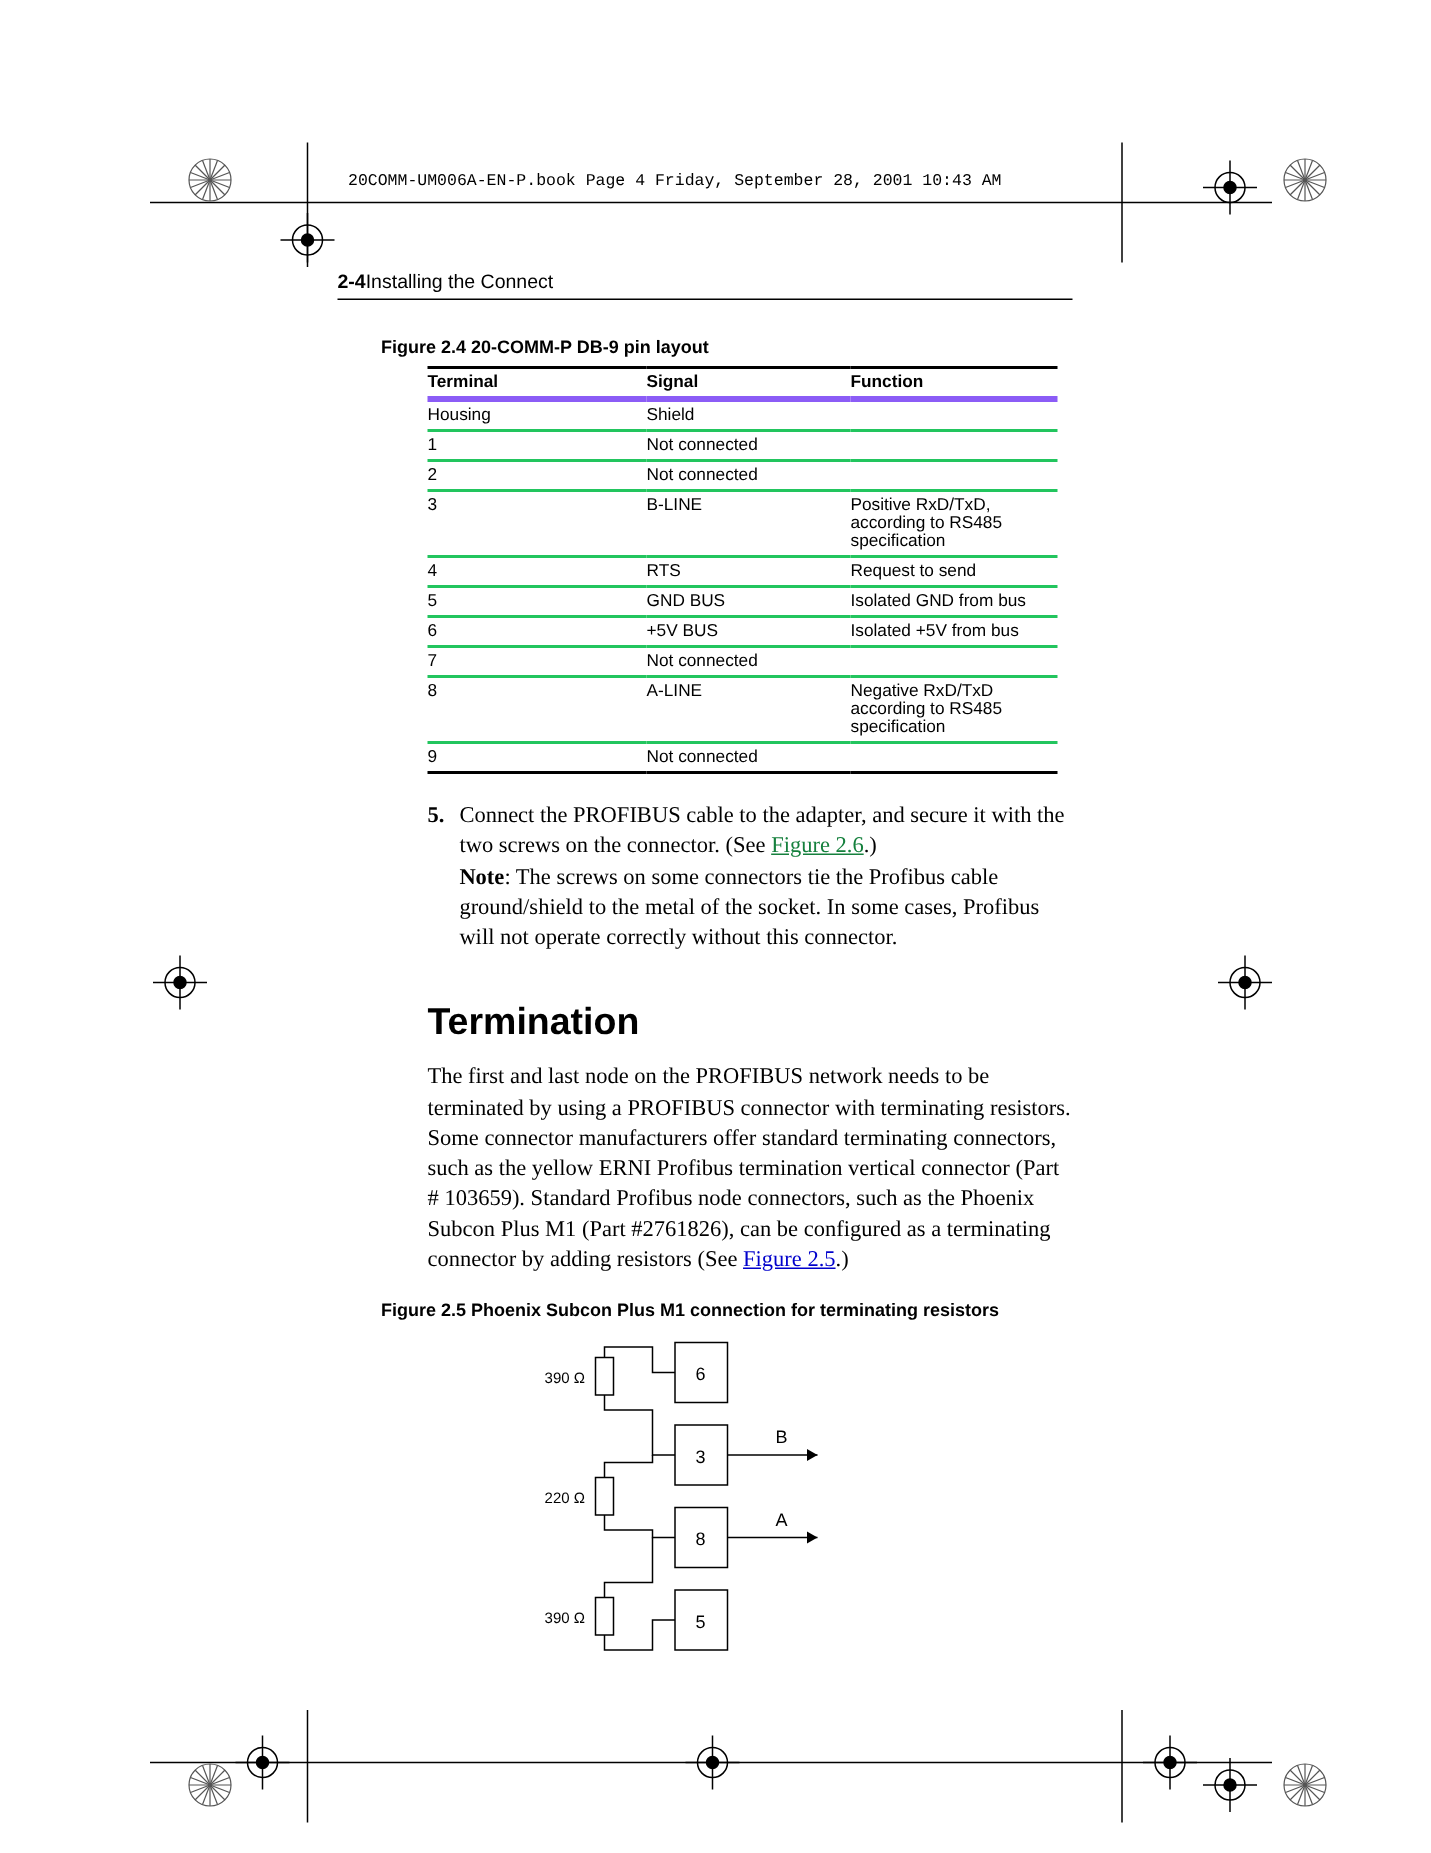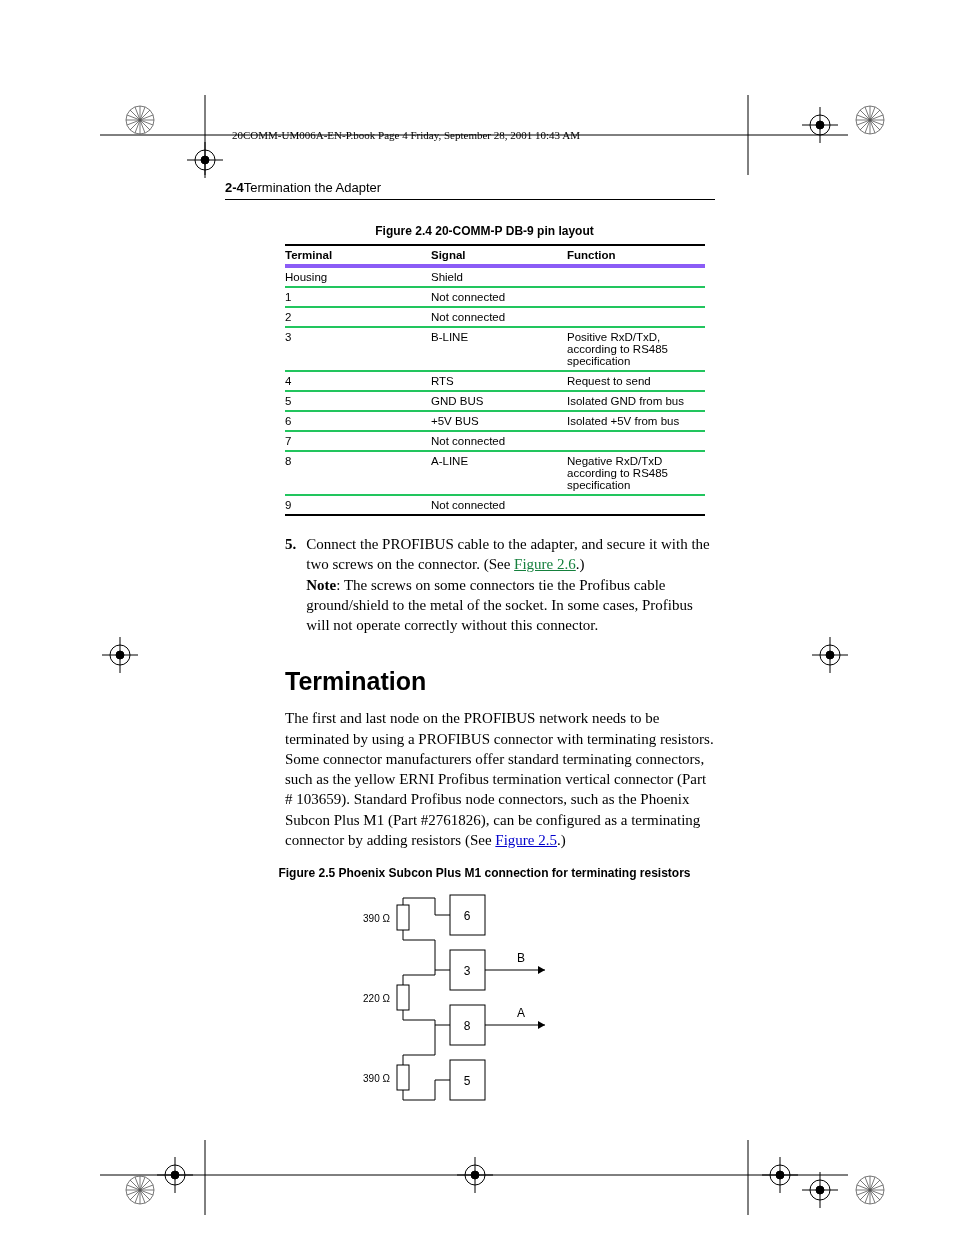--- a/index.html
+++ b/index.html
@@ -11,24 +11,24 @@
     height: 1235px;
     position: relative;
     color: #000;
   }
   .cropmark {
     position: absolute;
     pointer-events: none;
   }
   .docinfo {
     position: absolute;
-    top: 129px;
+    top: 115px;
     left: 232px;
     font-size: 11px;
-    font-family: Liberation Serif, serif;
+    font-family: Liberation Mono, monospace;
   }
   .page-area {
     position: absolute;
     top: 180px;
     left: 225px;
     width: 490px;
   }
   .running-head {
     display: flex;
     align-items: baseline;
@@ -38,21 +38,20 @@
     padding-bottom: 4px;
     margin-bottom: 24px;
   }
   .running-head .pn { font-weight: bold; }
   .running-head .title { font-weight: normal; }
   .figcap {
     font-family: Arial, Helvetica, sans-serif;
     font-size: 12px;
     font-weight: bold;
     margin: 16px 0 6px 29px;
-    text-align: center;
   }
   table.pin {
     border-collapse: collapse;
     width: 420px;
     margin-left: 60px;
     font-family: Arial, Helvetica, sans-serif;
     font-size: 11.5px;
   }
   table.pin th, table.pin td {
     border-bottom: 2px solid #22c55e;
@@ -187,21 +186,21 @@
         <line x1="0" y1="-18" x2="0" y2="18"></line>
       </g>
 </g>
 </svg>
 
 <div class="docinfo">20COMM-UM006A-EN-P.book  Page 4  Friday, September 28, 2001  10:43 AM</div>
 
 <div class="page-area">
   <div class="running-head">
     <span class="pn">2-4</span>
-    <span class="title">Termination the Adapter</span>
+    <span class="title">Installing the Connect</span>
   </div>
 
   <div class="figcap">Figure 2.4   20-COMM-P DB-9 pin layout</div>
 
   <table class="pin">
     <thead>
       <tr>
         <th class="col-t">Terminal</th>
         <th class="col-s">Signal</th>
         <th>Function</th>

